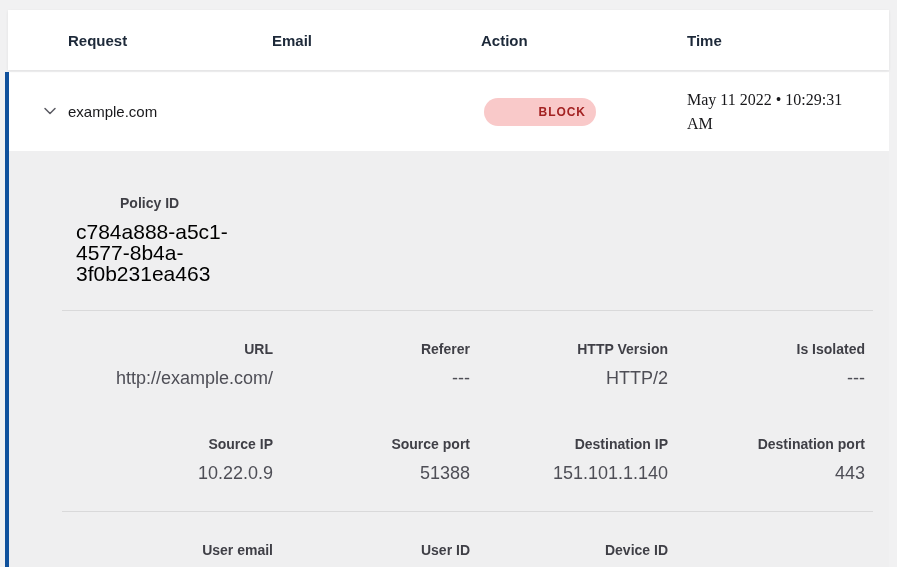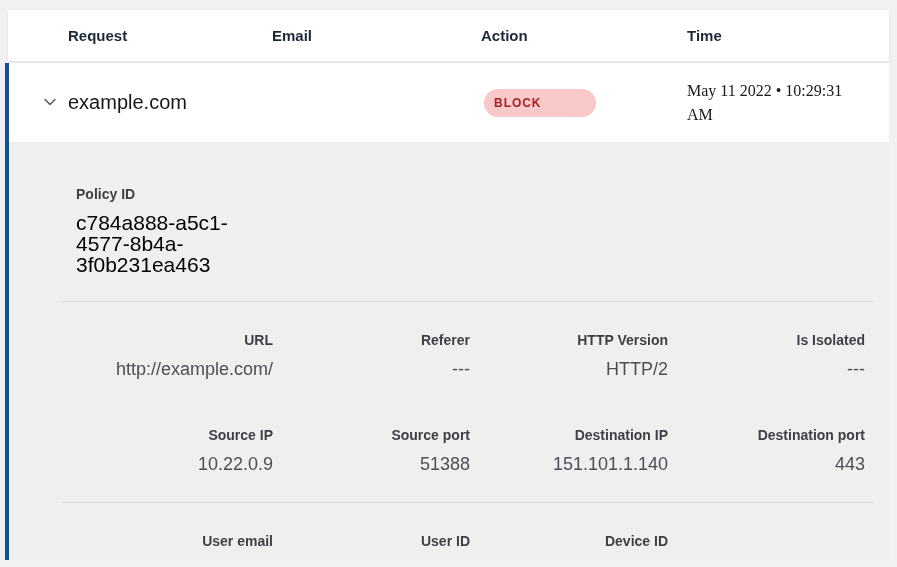--- a/index.html
+++ b/index.html
@@ -8,21 +8,21 @@
     background: #f1f1f2;
     font-family: "Liberation Sans", sans-serif;
     overflow: hidden;
     color: #18181b;
   }
   .card { margin: 10px 8px 0 8px; }
 
   
   .header-row {
     background: #ffffff;
-    height: 51px;
+    height: 60px;
     display: grid;
     grid-template-columns: 60px 204px 209px 206px 1fr;
     align-items: center;
     box-shadow: 0 1px 3px rgba(0,0,0,0.07);
     position: relative;
     z-index: 2;
   }
   .th {
     font-size: 15px;
     font-weight: 700;
@@ -40,33 +40,33 @@
     grid-template-columns: 59px 204px 209px 206px 1fr;
     align-items: center;
     cursor: pointer;
   }
   .expander {
     background: none; border: none; cursor: pointer;
     margin-left: 31px; padding: 2px;
     display: inline-flex; align-items: center;
     color: #5b5b63;
   }
-  .request-domain { font-size: 20px; color: #18181b; }
+  .request-domain { font-size: 15px; color: #18181b; }
   .badge {
     display: inline-block;
     min-width: 112px;
     margin-left: 3px;
     padding: 7px 10px;
     border-radius: 999px;
     background: #f9c9c9;
     color: #a32222;
     font-size: 12px;
     font-weight: 700;
     letter-spacing: 0.08em;
-    text-align: left;
+    text-align: right;
   }
   .time-cell {
     font-size: 16px;
     line-height: 24px;
     color: #18181b;
     padding-right: 30px;
     max-width: 203px;
     font-family: Liberation Serif, serif;
   }
 
@@ -77,20 +77,21 @@
     background: #efeff0;
     height: 418px;
     padding: 42px 24px 0 67px;
     overflow: hidden;
   }
   .field-label {
     font-size: 14px;
     font-weight: 700;
     color: #3f3f46;
     line-height: 20px;
+    margin-left: 44px;
   }
   .field-value {
     font-size: 18px;
     color: #4e4e56;
     line-height: 20px;
     margin-top: 9px;
   }
   .policy-link {
     display: block;
     margin-top: 8px;

